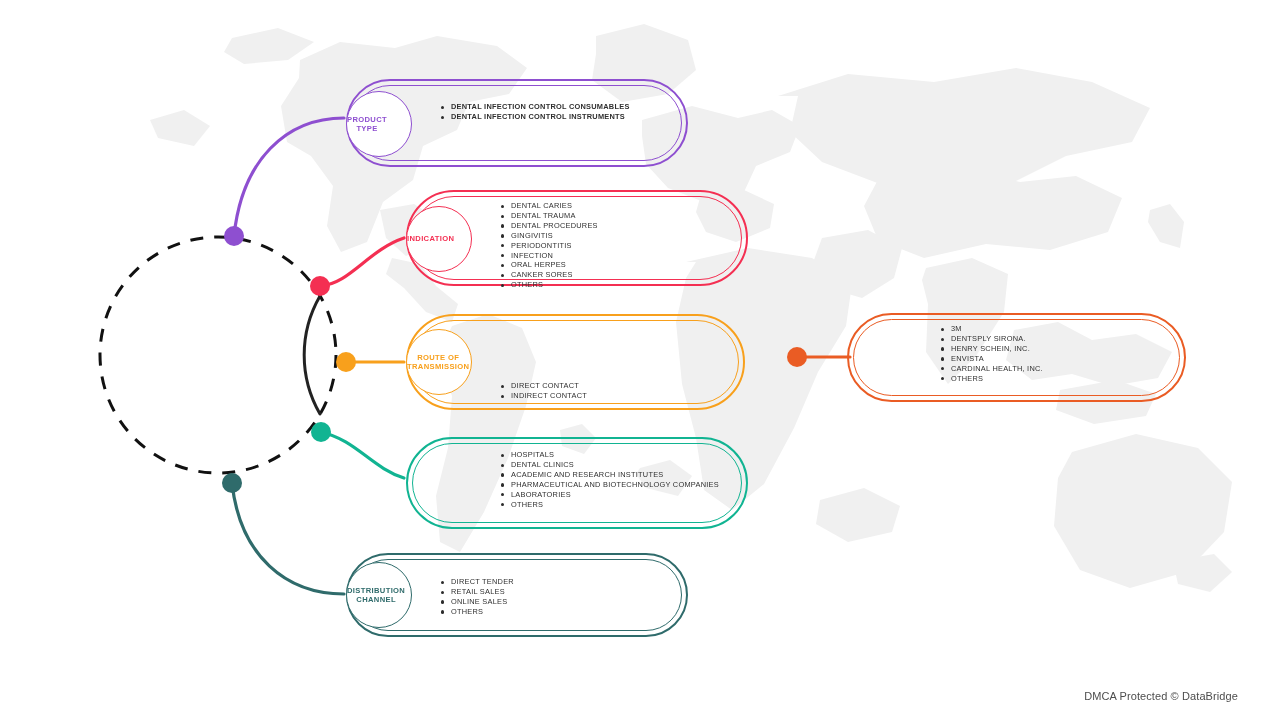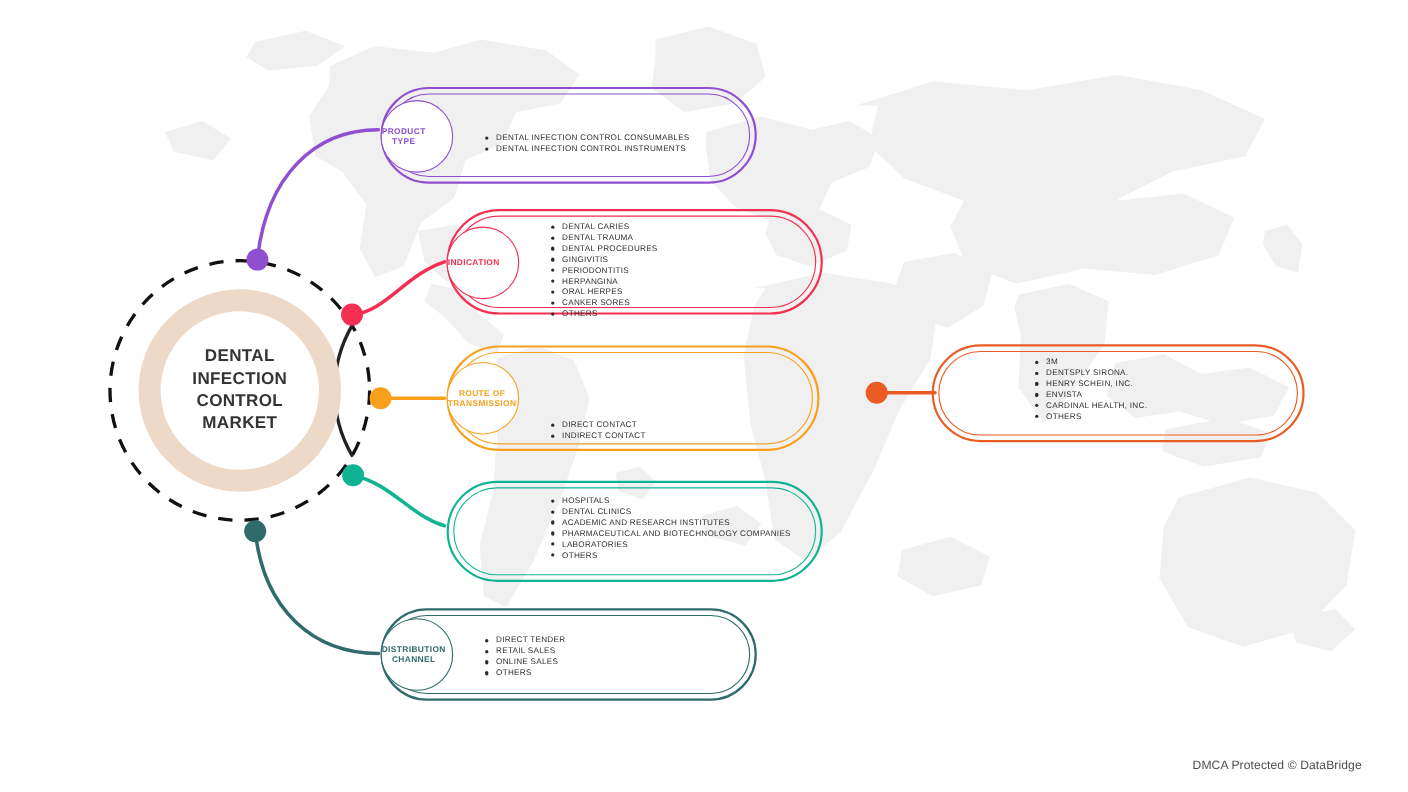--- a/index.html
+++ b/index.html
@@ -142,49 +142,44 @@
     <path d="M 797 357 L 850 357" fill="none" stroke="#ea5c24" stroke-width="3.2" stroke-linecap="round"></path>
 
     <circle cx="234" cy="236" r="10" fill="#8e4fd0"></circle>
     <circle cx="320" cy="286" r="10" fill="#f42f52"></circle>
     <circle cx="346" cy="362" r="10" fill="#f8a01c"></circle>
     <circle cx="321" cy="432" r="10" fill="#11b492"></circle>
     <circle cx="232" cy="483" r="10" fill="#2f6b6b"></circle>
     <circle cx="797" cy="357" r="10" fill="#ea5c24"></circle>
   </svg>
 
-  <div class="hub">
-    <div class="hub-text">DENTAL
-INFECTION
-CONTROL MARKET</div>
-  </div>
 
   <div class="pill" style="left:346px;top:79px;width:342px;height:88px;border-radius:999px;border-color:#8e4fd0;"></div>
   <div class="pill-inner" style="left:352px;top:85px;width:330px;height:76px;border-color:#8e4fd0;"></div>
   <div class="badge" style="left:346px;top:91px;width:66px;height:66px;border-color:#8e4fd0;">
     <div class="badge-label" style="color:#8e4fd0;">PRODUCT
 TYPE</div>
   </div>
-  <ul class="bullets" style="left:440px;top:120px;">
+  <ul class="bullets" style="left:440px;top:102px;font-weight:bold;">
     <li>DENTAL INFECTION CONTROL CONSUMABLES</li>
     <li>DENTAL INFECTION CONTROL INSTRUMENTS</li>
   </ul>
 
   <div class="pill" style="left:406px;top:190px;width:342px;height:96px;border-radius:999px;border-color:#f42f52;"></div>
   <div class="pill-inner" style="left:412px;top:196px;width:330px;height:84px;border-color:#f42f52;"></div>
   <div class="badge" style="left:406px;top:206px;width:66px;height:66px;border-color:#f42f52;">
     <div class="badge-label" style="color:#f42f52;">INDICATION</div>
   </div>
   <ul class="bullets" style="left:500px;top:201px;">
     <li>DENTAL CARIES</li>
     <li>DENTAL TRAUMA</li>
     <li>DENTAL PROCEDURES</li>
     <li>GINGIVITIS</li>
     <li>PERIODONTITIS</li>
-    <li>HERPANGINA</li>
+    <li>INFECTION</li>
     <li>ORAL HERPES</li>
     <li>CANKER SORES</li>
     <li>OTHERS</li>
   </ul>
 
   <div class="pill" style="left:406px;top:314px;width:339px;height:96px;border-radius:999px;border-color:#f8a01c;"></div>
   <div class="pill-inner" style="left:412px;top:320px;width:327px;height:84px;border-color:#f8a01c;"></div>
   <div class="badge" style="left:406px;top:329px;width:66px;height:66px;border-color:#f8a01c;">
     <div class="badge-label" style="color:#f8a01c;">ROUTE OF
 TRANSMISSION</div>

